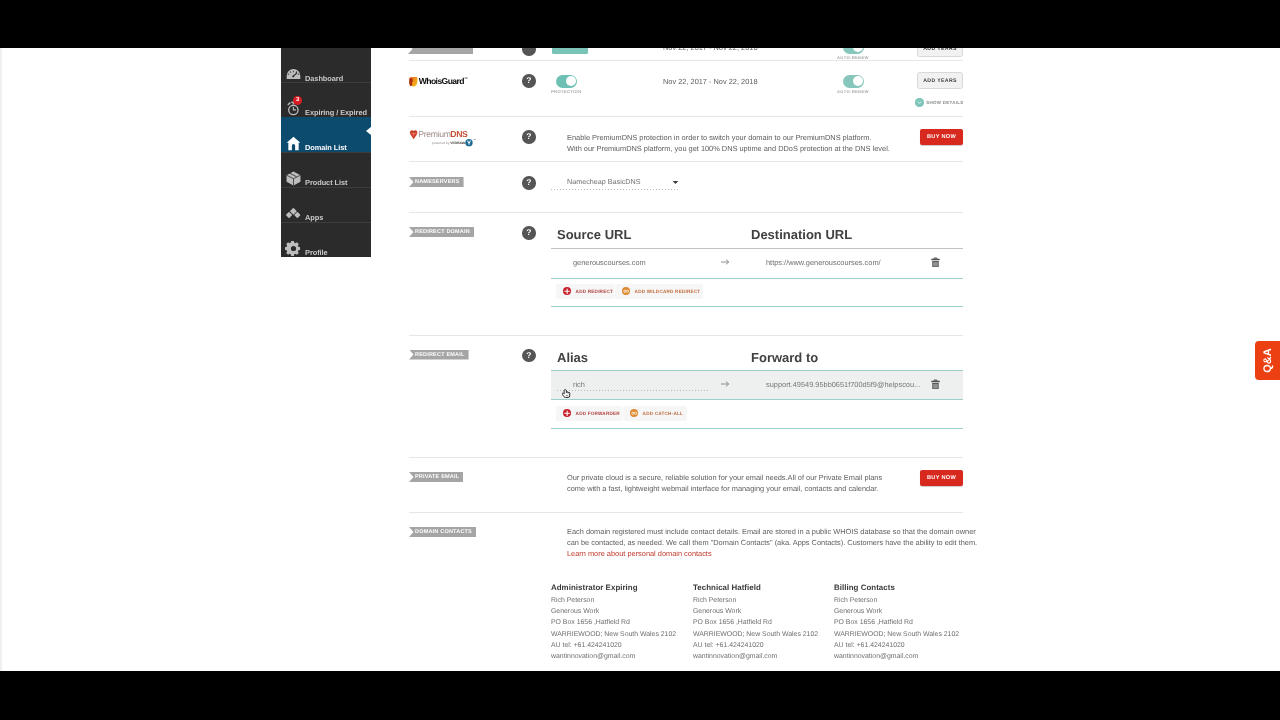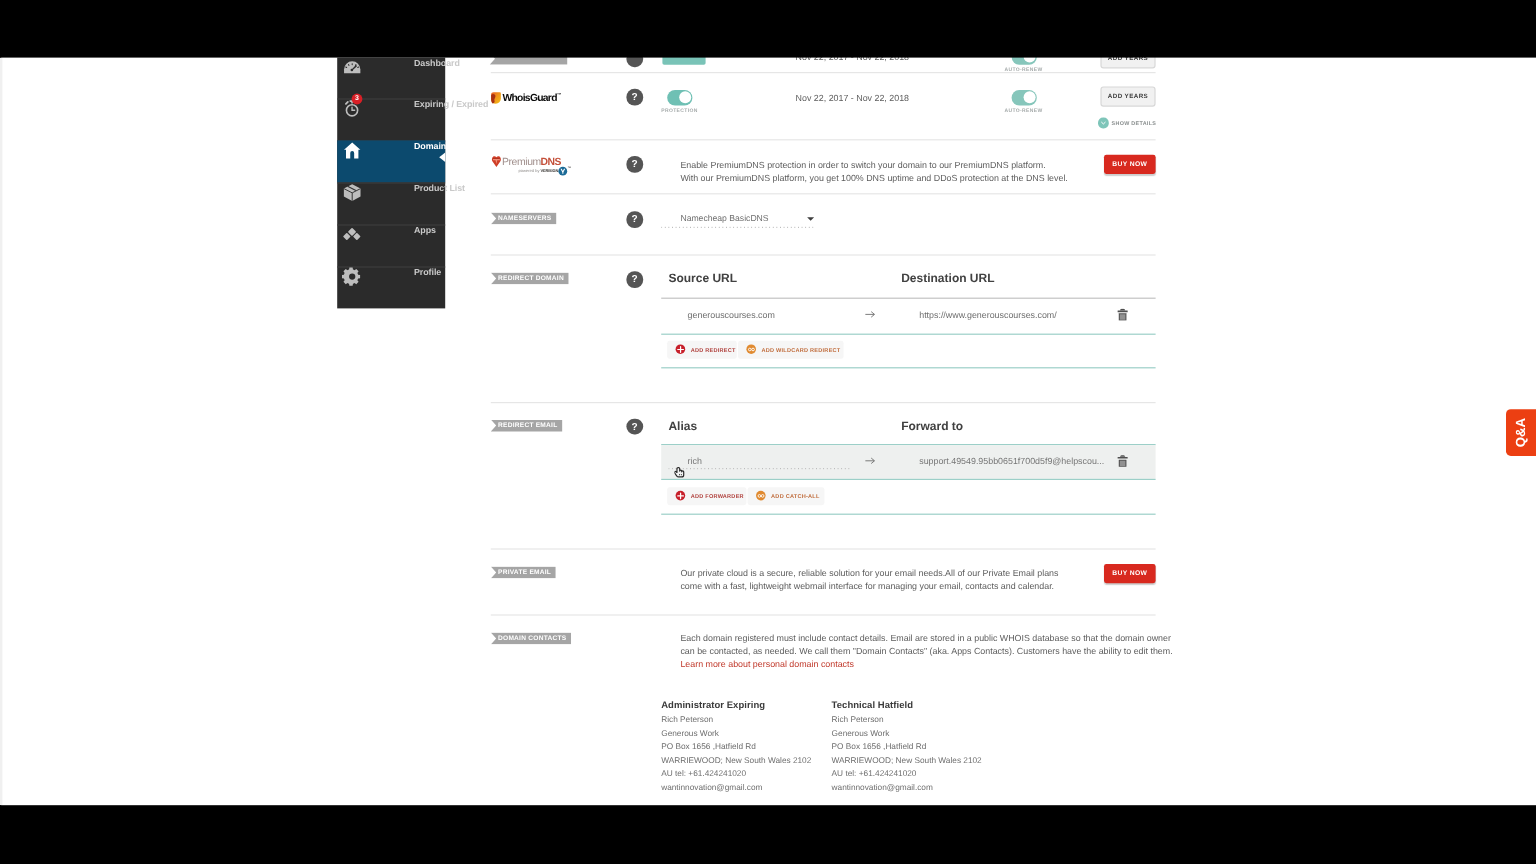--- a/index.html
+++ b/index.html
@@ -8,21 +8,21 @@
   #stage{position:absolute;left:0;top:0;width:1280px;height:720px;overflow:hidden;}
   .letterbox{position:absolute;left:0;width:1280px;background:#000;z-index:50;}
   #bar-top{top:0;height:48px;}
   #bar-bot{top:671px;height:49px;}
   #page{position:absolute;left:1px;top:0px;width:1279px;height:720px;background:#fff;overflow:hidden;}
   #leftedge{position:absolute;left:0;top:48px;width:1.5px;height:623px;background:#f0f0f0;z-index:40;}
 
   
   #sidebar{position:absolute;left:280px;top:47.5px;width:90px;height:209.5px;background:#2b2b2b;}
   .nav-item{position:absolute;left:0;width:90px;height:35px;
-            box-sizing:border-box;display:flex;align-items:flex-start;gap:40px;}
+            box-sizing:border-box;display:flex;align-items:flex-end;}
   .nav-sep{position:absolute;left:0;width:90px;height:1px;background:#3d3d3d;}
   .nav-item .ico{width:17px;height:17px;margin-left:4px;display:block;position:relative;flex:0 0 auto;}
   .nav-item .lbl{font-size:7.4px;color:#c9c9c9;margin-left:3px;letter-spacing:-.05px;
             white-space:nowrap;font-weight:bold;}
   .nav-item.active{background:#0c4a6e;}
   .nav-item.active .lbl{color:#ffffff;}
   #active-arrow{position:absolute;left:84.5px;top:79px;width:0;height:0;
        border-top:4px solid transparent;border-bottom:4px solid transparent;
        border-right:5.5px solid #ffffff;}
   .badge{position:absolute;left:8px;top:-4px;background:#d91f26;color:#fff;
@@ -34,21 +34,21 @@
   .hr{position:absolute;height:1px;background:#e6e6e6;}
   .hrteal{position:absolute;height:1px;background:#9ccfc8;}
   .tag{position:absolute;height:10px;background:#a5a5a5;color:#fff;font-size:5.5px;
      font-weight:bold;letter-spacing:.2px;line-height:10.4px;padding:0 4px 0 6px;
      box-sizing:border-box;white-space:nowrap;
      clip-path:polygon(0 0, 100% 0, 100% 100%, 0 100%, 4.5px 50%);}
   .qmark{position:absolute;width:13.5px;height:13.5px;border-radius:50%;background:#555555;
      color:#fff;font-size:8.4px;line-height:13.8px;text-align:center;font-weight:bold;
      font-family:"Liberation Sans",sans-serif;}
   .txt{position:absolute;font-size:7.4px;color:#5d5d5d;white-space:nowrap;padding-left:16px;}
-  .hdr{position:absolute;font-size:10px;color:#414141;font-weight:bold;white-space:nowrap;}
+  .hdr{position:absolute;font-size:13px;color:#414141;font-weight:bold;white-space:nowrap;}
   .btn-red{position:absolute;background:#d8291f;color:#fff;font-size:5.6px;font-weight:bold;
      letter-spacing:.3px;border-radius:2px;text-align:center;
      box-shadow:0 1px 1px rgba(0,0,0,.2);}
   .btn-grey{position:absolute;background:#f1f1f1;border:1px solid #d8d8d8;border-radius:2.5px;
      color:#3d3d3d;font-size:5.2px;font-weight:bold;letter-spacing:.35px;text-align:center;
      box-sizing:border-box;}
   .toggle{position:absolute;width:21px;height:12.5px;border-radius:6.5px;}
   .toggle i{position:absolute;right:1.2px;top:1.2px;width:10px;height:10px;border-radius:50%;background:#fff;}
   .tgl-lbl{position:absolute;font-size:4.2px;color:#a6abab;letter-spacing:.3px;font-weight:bold;}
   .pill{position:absolute;background:#f6f6f6;border-radius:2px;display:flex;align-items:center;
@@ -339,20 +339,29 @@
         </div>
         <div class="contactcol" style="left:692px;top:583px">
           <h4>Technical Hatfield</h4>
           <p>Rich Peterson</p>
           <p>Generous Work</p>
           <p>PO Box 1656 ,Hatfield Rd</p>
           <p>WARRIEWOOD; New South Wales 2102</p>
           <p>AU tel: +61.424241020</p>
           <p>wantinnovation@gmail.com</p>
         </div>
+        <div class="contactcol" style="left:833px;top:583px">
+          <h4>Billing Contacts</h4>
+          <p>Rich Peterson</p>
+          <p>Generous Work</p>
+          <p>PO Box 1656 ,Hatfield Rd</p>
+          <p>WARRIEWOOD; New South Wales 2102</p>
+          <p>AU tel: +61.424241020</p>
+          <p>wantinnovation@gmail.com</p>
+        </div>
 
       <svg id="cursor" style="left:561px;top:389px" width="10" height="10" viewBox="0 0 24 24">
           <path fill="#f2f2f2" stroke="#2b2b2b" stroke-width="2.4" stroke-linejoin="round" d="M7.4 1.6c-1.3 0-2.3 1-2.3 2.3v7.5L3.8 9.9a2.1 2.1 0 0 0-3.1 2.8l4.2 5.8c.8 1.1 2.1 1.8 3.5 1.8h6.2a4 4 0 0 0 4-4V10a2 2 0 1 0-4 0V8.6a2 2 0 0 0-4 0V3.9c0-1.3-1-2.3-2.2-2.3z"></path>
           <g fill="#2b2b2b">
             <circle cx="10.3" cy="15.7" r="1.1"></circle>
             <circle cx="13.9" cy="15.7" r="1.1"></circle>
           </g>
         </svg>
       </div>
       <div id="qa">

